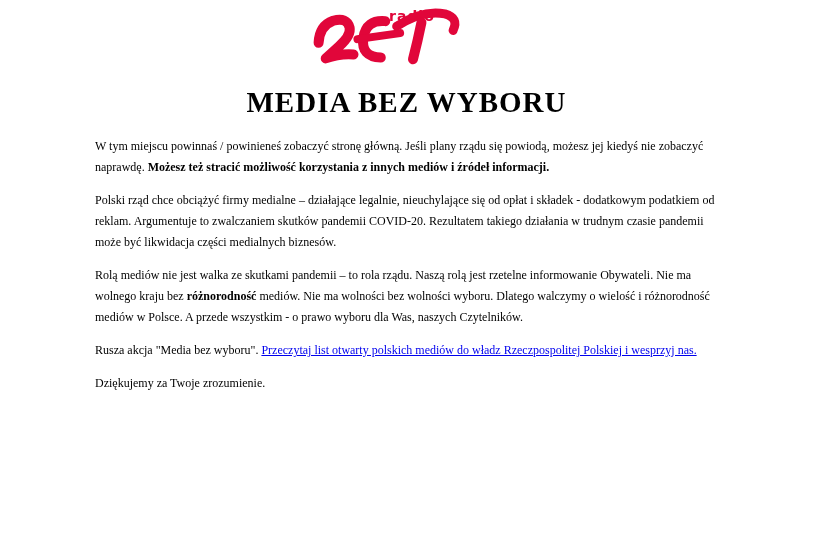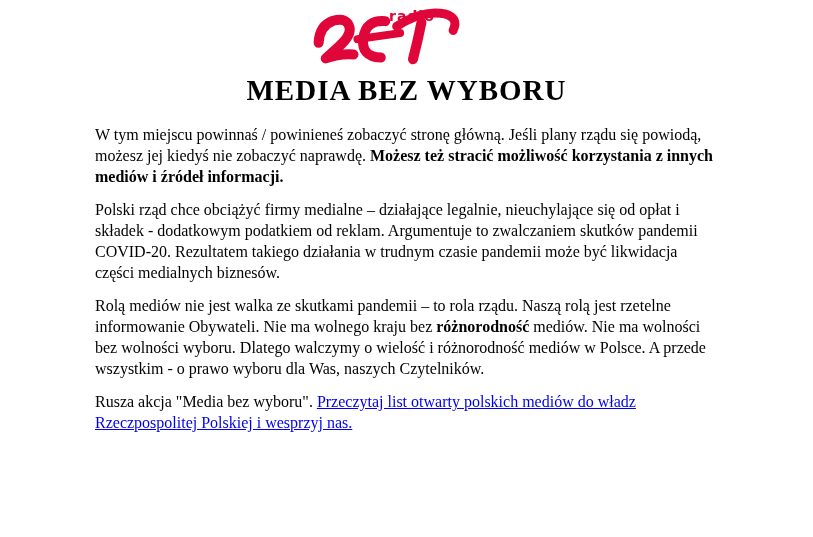--- a/index.html
+++ b/index.html
@@ -31,24 +31,24 @@
     font-family: "DejaVu Sans", sans-serif;
     font-weight: bold;
     letter-spacing: 1px;
   }
   h1.page-title {
     font-size: 29px;
     line-height: 33px;
     font-weight: bold;
     text-align: center;
     letter-spacing: 1px;
-    margin: 4px 0 17px 0;
+    margin: 16px 0 17px 0;
   }
   .article p {
-    font-size: 16px;
+    font-size: 12px;
     line-height: 21px;
     margin: 0 0 12px 0;
     text-align: left;
   }
   .article b {
     font-weight: bold;
   }
   .article a {
     color: var(--link-color, #0000EE);
     text-decoration: underline;
@@ -75,15 +75,16 @@
     </svg>
   </div>
 
   <h1 class="page-title">MEDIA BEZ WYBORU</h1>
 
   <main class="article" id="paragraphs">
       <p><span>W tym miejscu powinnaś / powinieneś zobaczyć stronę główną. Jeśli plany rządu się powiodą, możesz jej kiedyś nie zobaczyć naprawdę. </span><b>Możesz też stracić możliwość korzystania z innych mediów i źródeł informacji.</b></p>
       <p><span>Polski rząd chce obciążyć firmy medialne – działające legalnie, nieuchylające się od opłat i składek - dodatkowym podatkiem od reklam. Argumentuje to zwalczaniem skutków pandemii COVID-20. Rezultatem takiego działania w trudnym czasie pandemii może być likwidacja części medialnych biznesów.</span></p>
       <p><span>Rolą mediów nie jest walka ze skutkami pandemii – to rola rządu. Naszą rolą jest rzetelne informowanie Obywateli. Nie ma wolnego kraju bez </span><b>różnorodność</b><span> mediów. Nie ma wolności bez wolności wyboru. Dlatego walczymy o wielość i różnorodność mediów w Polsce. A przede wszystkim - o prawo wyboru dla Was, naszych Czytelników.</span></p>
       <p><span>Rusza akcja "Media bez wyboru". </span><a href="#">Przeczytaj list otwarty polskich mediów do władz Rzeczpospolitej Polskiej i wesprzyj nas.</a></p>
+      <p><span>Dziękujemy za Twoje zrozumienie.</span></p>
     </main>
 
 </div>
 
 </body></html>

